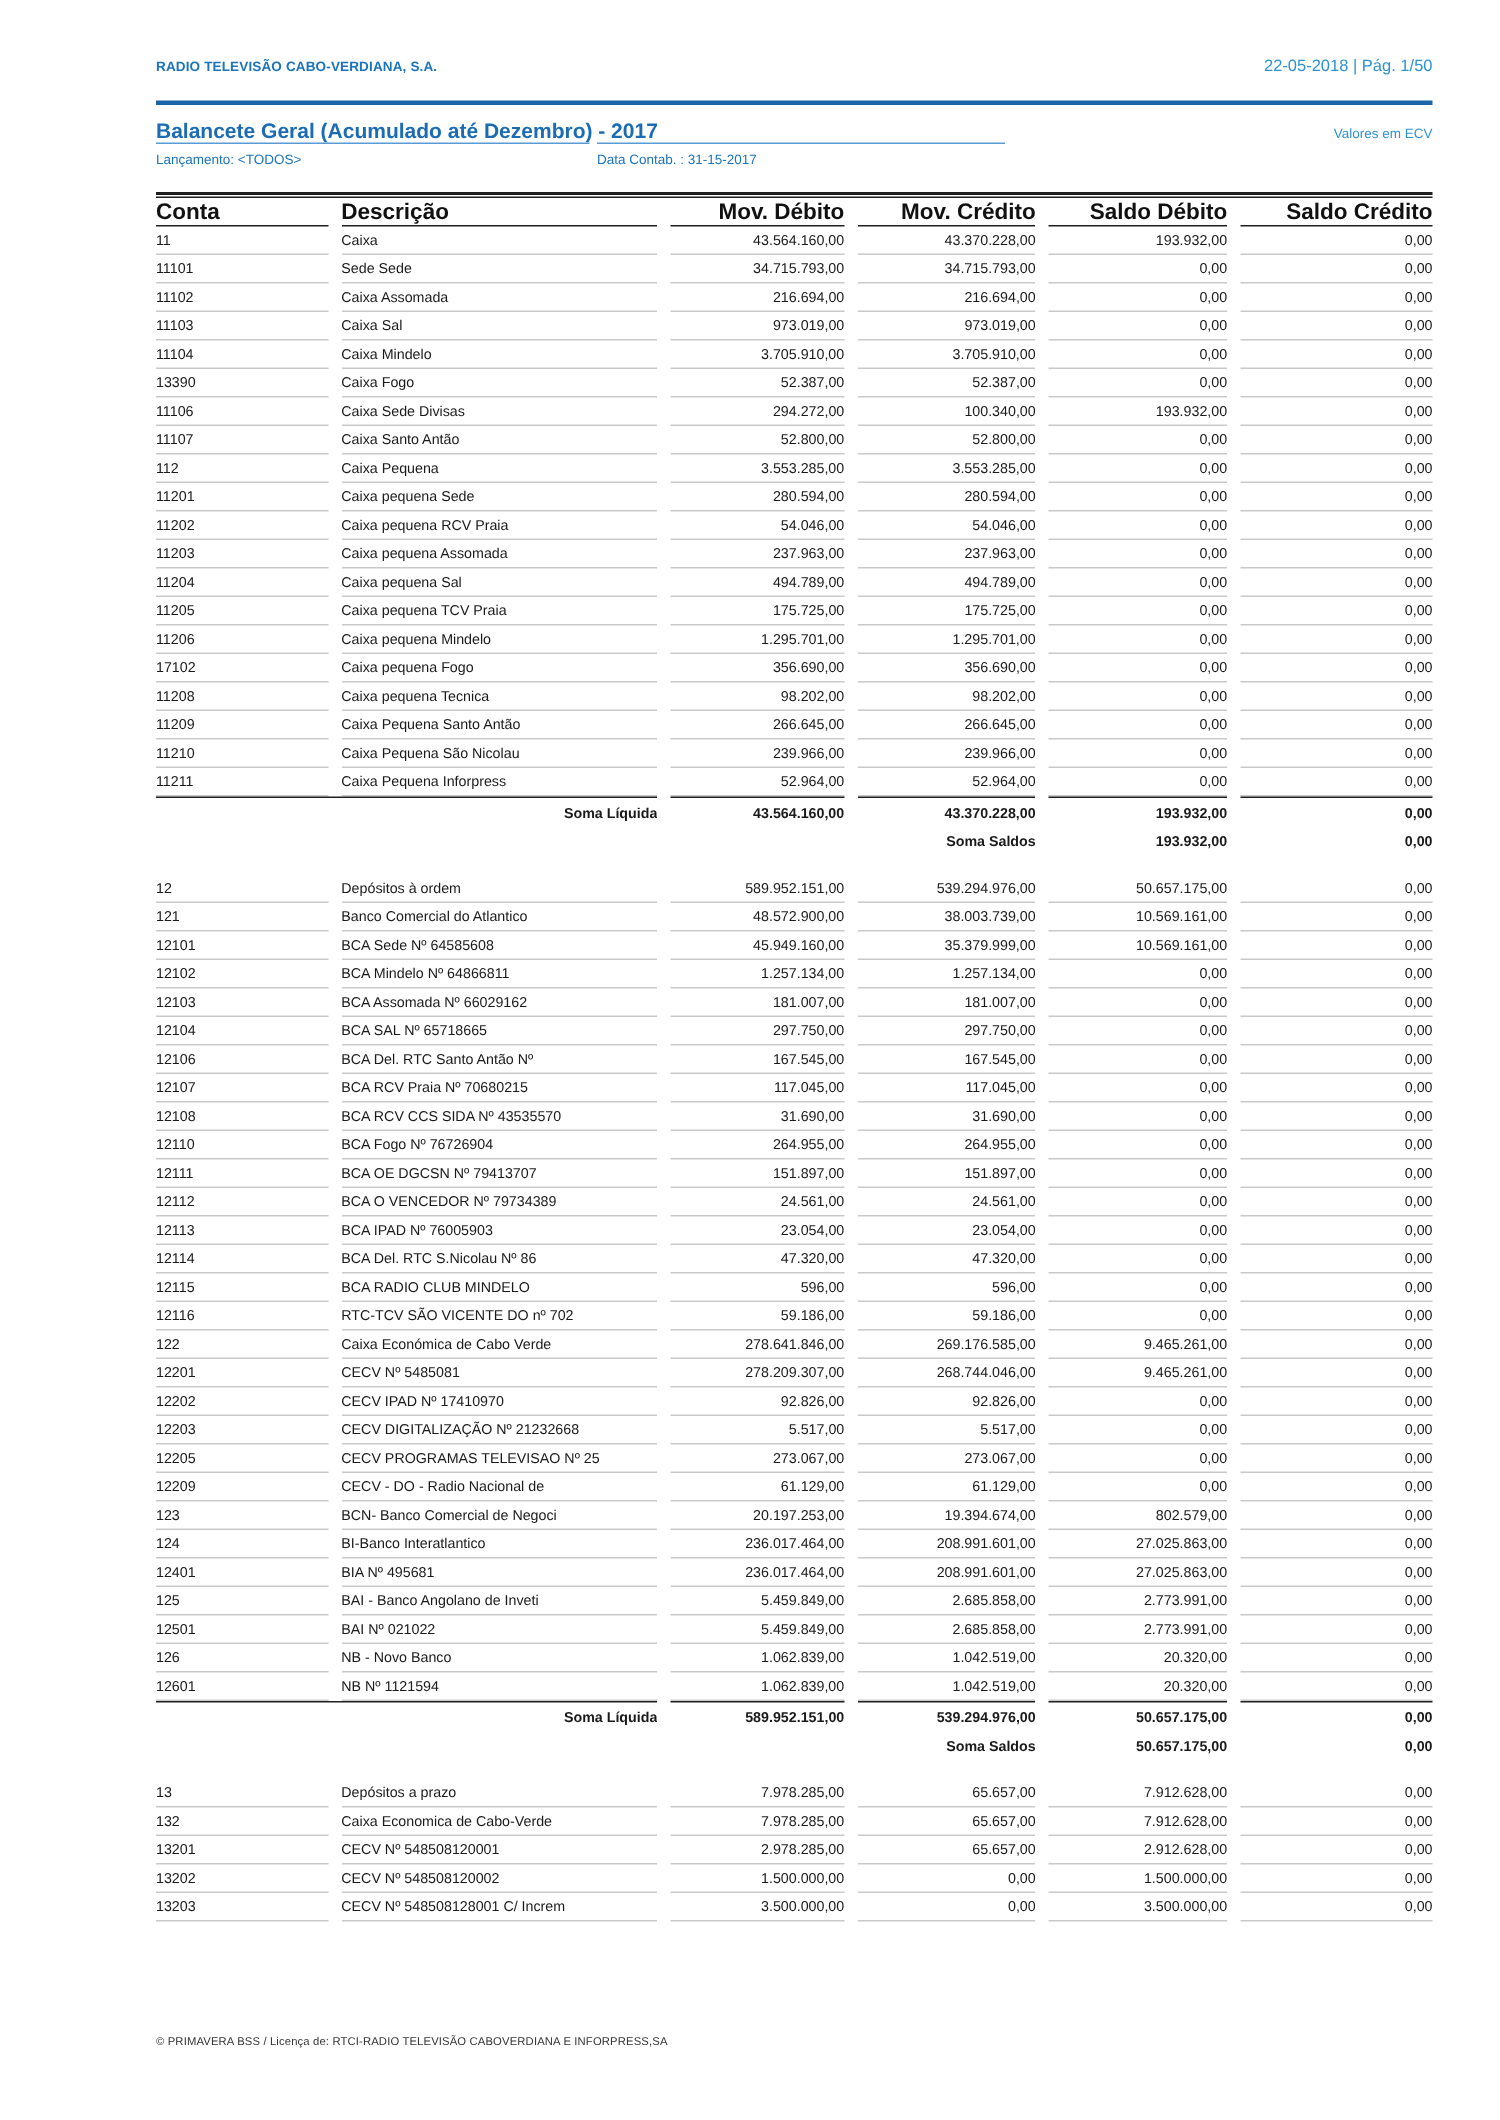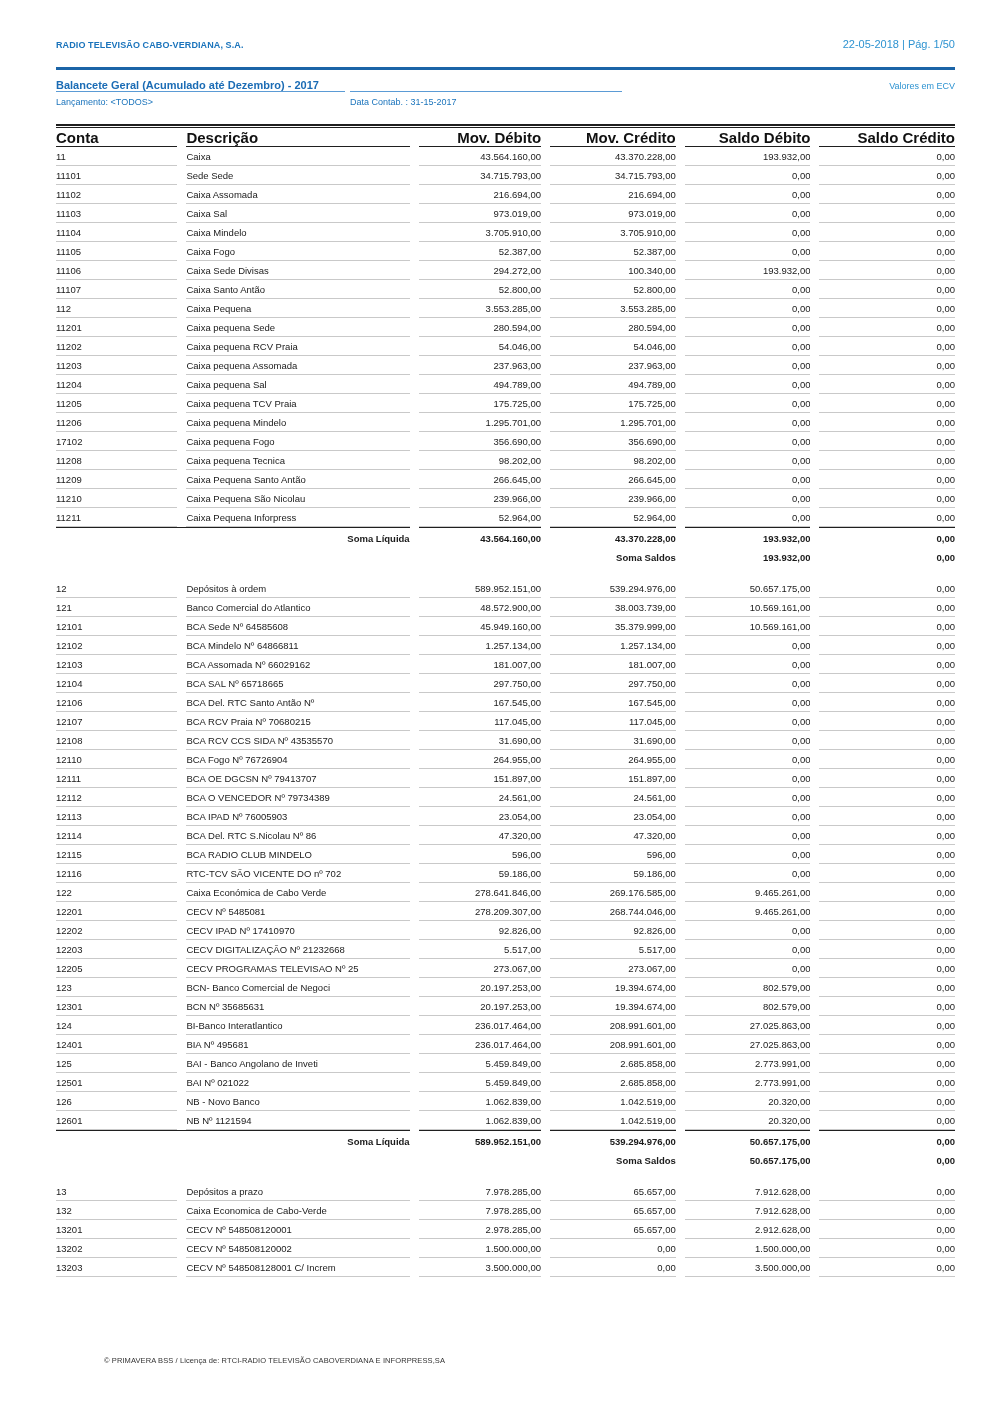--- a/index.html
+++ b/index.html
@@ -2,31 +2,31 @@
 <html lang="pt"><head>
 <meta charset="utf-8">
 <style>
   * { box-sizing: border-box; margin: 0; padding: 0; }
   html, body { background: #fff; }
   body { font-family: "Liberation Sans", "DejaVu Sans", sans-serif; }
   .page {
     position: relative;
     width: 1000px; height: 1413px;
     background: #ffffff;
-    padding: 38px 45px 0 56px;
+    padding: 38px 45px 0 104px;
     overflow: hidden;
     border-radius: 32px;
   }
   
   .topbar { display: flex; justify-content: space-between; align-items: baseline; }
   .company { font-size: 9px; font-weight: bold; color: #1B74BC; letter-spacing: .1px; }
   .datepage { font-size: 11px; color: #2E93D1; }
   .title-rule { margin-top: 17px; height: 3px; background: #1B64A7; }
   .title-row { display: flex; justify-content: space-between; align-items: baseline; margin-top: 9px; }
-  .report-title { font-size: 11px; font-weight: bold; color: #1B6CB5; }
+  .report-title { font-size: 14px; font-weight: bold; color: #1B6CB5; }
   .valores { font-size: 9px; color: #2E93D1; }
   .filter-row { display: flex; }
   .filter-block { border-top: 1.5px solid #5B9BD5; padding-top: 5px; font-size: 9px; color: #1B74BC; white-space: nowrap; }
   .filter-block.f1 { width: 289px; margin-right: 5px; }
   .filter-block.f2 { width: 272px; }
   
   .table-topline { margin-top: 17px; border-top: 2px solid #1f1f1f; border-bottom: 1px solid #1f1f1f; height: 4px; }
   table.bal {
     border-collapse: separate;
     border-spacing: 9px 0;
@@ -136,21 +136,21 @@
         </tr>
         <tr class="">
           <td class="al">11104</td>
           <td class="al">Caixa Mindelo</td>
           <td class="ar">3.705.910,00</td>
           <td class="ar">3.705.910,00</td>
           <td class="ar">0,00</td>
           <td class="ar">0,00</td>
         </tr>
         <tr class="">
-          <td class="al">11105</td>
+          <td class="al">13390</td>
           <td class="al">Caixa Fogo</td>
           <td class="ar">52.387,00</td>
           <td class="ar">52.387,00</td>
           <td class="ar">0,00</td>
           <td class="ar">0,00</td>
         </tr>
         <tr class="">
           <td class="al">11106</td>
           <td class="al">Caixa Sede Divisas</td>
           <td class="ar">294.272,00</td>
@@ -441,36 +441,36 @@
         </tr>
         <tr class="">
           <td class="al">12205</td>
           <td class="al">CECV PROGRAMAS TELEVISAO Nº 25</td>
           <td class="ar">273.067,00</td>
           <td class="ar">273.067,00</td>
           <td class="ar">0,00</td>
           <td class="ar">0,00</td>
         </tr>
         <tr class="">
+          <td class="al">12209</td>
+          <td class="al">CECV - DO - Radio Nacional de</td>
+          <td class="ar">61.129,00</td>
+          <td class="ar">61.129,00</td>
+          <td class="ar">0,00</td>
+          <td class="ar">0,00</td>
+        </tr>
+        <tr class="">
           <td class="al">123</td>
           <td class="al">BCN- Banco Comercial de Negoci</td>
           <td class="ar">20.197.253,00</td>
           <td class="ar">19.394.674,00</td>
           <td class="ar">802.579,00</td>
           <td class="ar">0,00</td>
         </tr>
         <tr class="">
-          <td class="al">12301</td>
-          <td class="al">BCN Nº 35685631</td>
-          <td class="ar">20.197.253,00</td>
-          <td class="ar">19.394.674,00</td>
-          <td class="ar">802.579,00</td>
-          <td class="ar">0,00</td>
-        </tr>
-        <tr class="">
           <td class="al">124</td>
           <td class="al">BI-Banco Interatlantico</td>
           <td class="ar">236.017.464,00</td>
           <td class="ar">208.991.601,00</td>
           <td class="ar">27.025.863,00</td>
           <td class="ar">0,00</td>
         </tr>
         <tr class="">
           <td class="al">12401</td>
           <td class="al">BIA Nº 495681</td>

